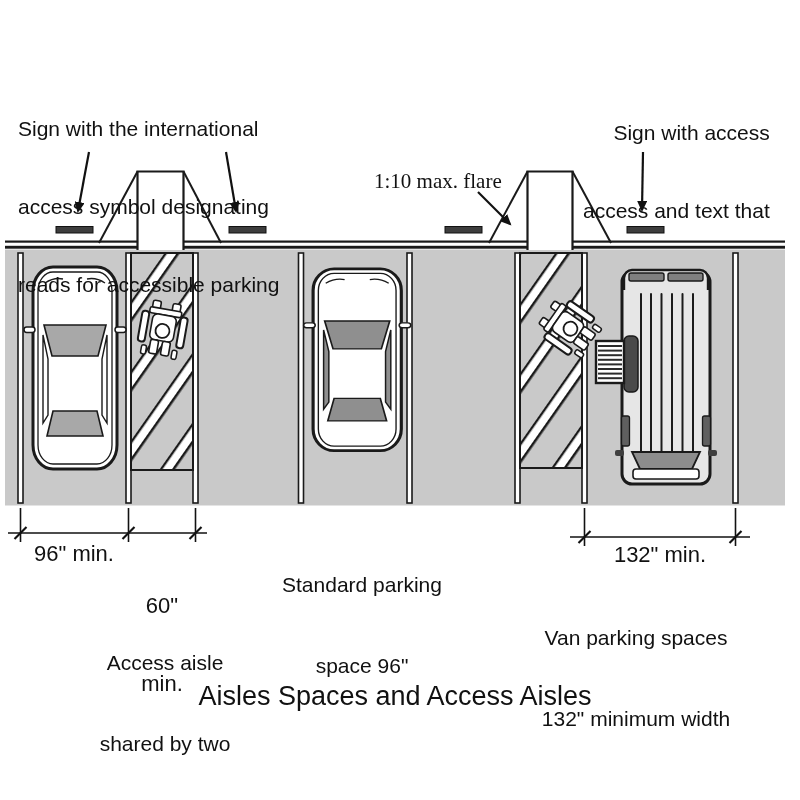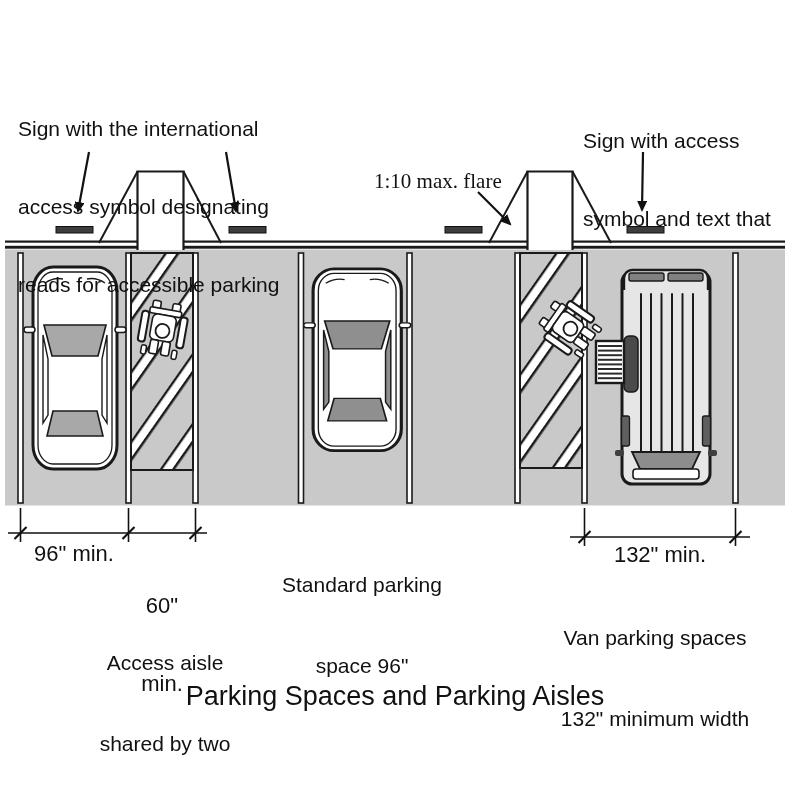--- a/index.html
+++ b/index.html
@@ -170,23 +170,23 @@
       </g>
     </g>
   </svg>
 
   <div class="txt ann" style="left:18px;top:64px;">
     <div>Sign with the international</div>
     <div>access symbol designating</div>
     <div>reads for accessible parking</div>
   </div>
 
-  <div class="txt ann" style="left:583px;top:76px;">
+  <div class="txt ann" style="left:583px;top:68px;text-align:right;">
     <div>Sign with access</div>
-    <div>symbol and text that</div>
+    <div>access and text that</div>
   </div>
 
   <div class="txt flare" style="left:374px;top:169px;font-family:Liberation Serif, serif;">1:10 max. flare</div>
 
   <div class="txt dim" style="left:14px;top:541px;width:120px;">96" min.</div>
   <div class="txt dim" style="left:112px;top:541px;width:100px;">
     <div>60"</div>
     <div>min.</div>
   </div>
   <div class="txt dim" style="left:600px;top:542px;width:120px;">132" min.</div>
@@ -195,20 +195,20 @@
     <div>Access aisle</div>
     <div>shared by two</div>
     
   </div>
 
   <div class="txt note" style="left:272px;top:517px;width:180px;">
     <div>Standard parking</div>
     <div>space 96"</div>
   </div>
 
-  <div class="txt note" style="left:545px;top:570px;width:220px;">
+  <div class="txt note" style="left:526px;top:570px;width:220px;">
     <div>Van parking spaces</div>
     <div>132" minimum width</div>
   </div>
 
-  <div class="txt title" style="left:95px;top:681px;width:600px;">Parking Spaces and Parking Aisles</div>
+  <div class="txt title" style="left:95px;top:681px;width:600px;">Aisles Spaces and Access Aisles</div>
 
 </div>
 
 </body></html>

